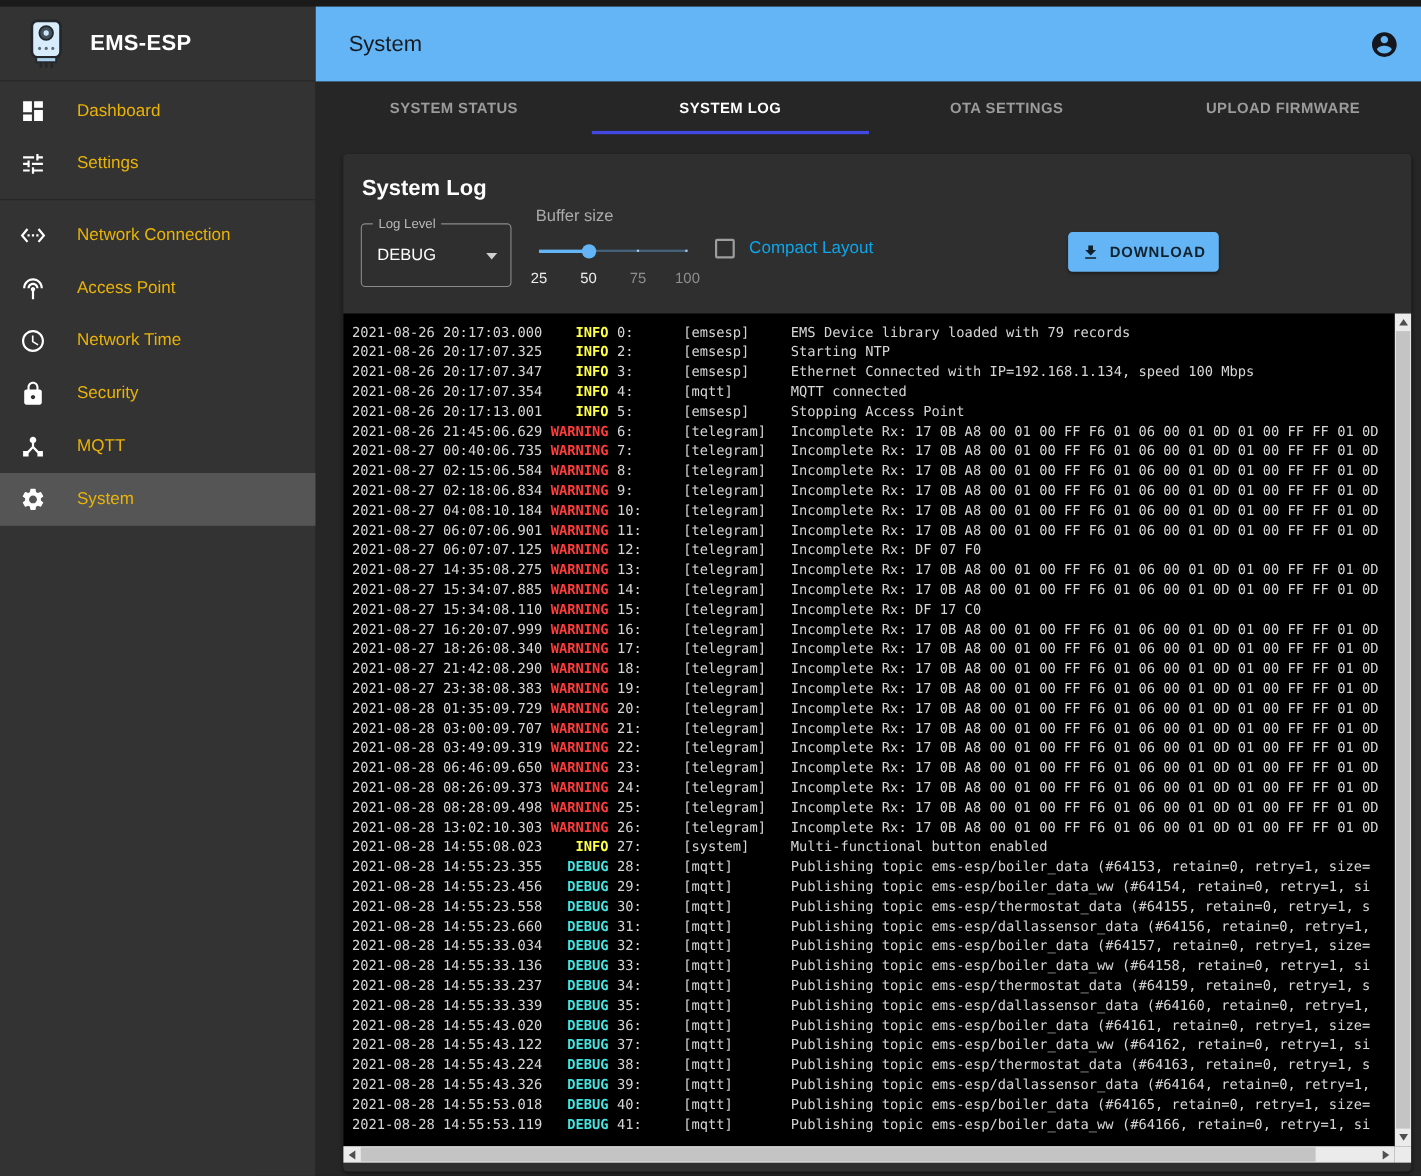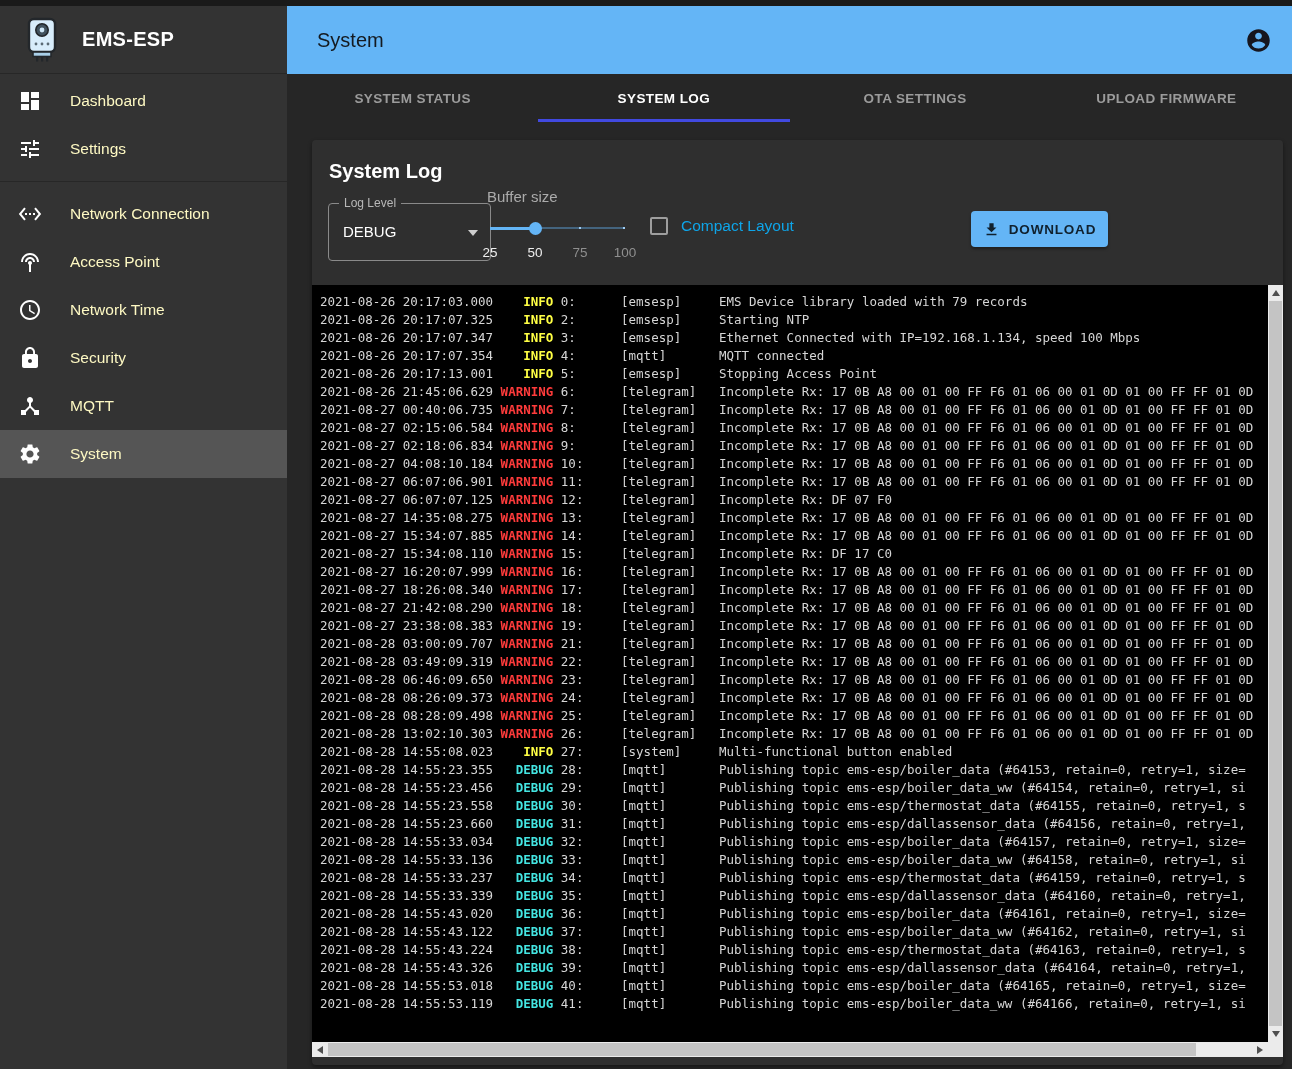--- a/index.html
+++ b/index.html
@@ -7,21 +7,21 @@
               font-family:"Liberation Sans", sans-serif; }
   .app { display:flex; width:1292px; height:1069px; flex-direction:column; }
   .topstrip { height:6px; background:#1a1a1a; flex:0 0 auto; }
   .cols { display:flex; flex:1; min-height:0; }
 
   
   .sidebar { width:287px; background:#333333; flex:0 0 auto; display:flex; flex-direction:column; }
   .sb-header { height:68px; display:flex; align-items:center; padding-left:24px; border-bottom:1px solid #272727; }
   .sb-header .logo { width:36px; height:46px; margin-right:22px; }
   .sb-title { color:#ffffff; font-size:20px; font-weight:bold; letter-spacing:.3px; }
-  .sb-item { height:48px; display:flex; align-items:center; padding-left:18px; cursor:pointer; color:#fef9c3; }
+  .sb-item { height:48px; display:flex; align-items:center; padding-left:18px; cursor:pointer; color:#eab308; }
   .sb-item.selected { background:#555555; }
   .sb-item .nav-ic { width:24px; height:24px; flex:0 0 auto; margin-right:28px; fill:#ffffff; }
   .sb-item .lbl { font-size:15.5px; }
   .sb-divider { height:1px; background:#272727; margin:8px 0; }
   .sb-top-gap { height:3px; }
 
   
   .main { flex:1; display:flex; flex-direction:column; background:#262626; min-width:0; }
   .topbar { height:68px; background:#64b5f6; display:flex; align-items:center;
             padding:0 20px 0 30px; flex:0 0 auto; }
@@ -32,21 +32,21 @@
   .tab { flex:1; display:flex; align-items:center; justify-content:center; position:relative;
          color:#9b9b9b; font-size:13.5px; font-weight:bold; letter-spacing:.4px; cursor:pointer; }
   .tab.active { color:#ffffff; }
   .tab .indicator { position:absolute; left:0; right:0; bottom:0; height:3px; background:#4149e0; }
 
   
   .panel { margin:18px 9px 0 25px; height:925px; background:#2f2f2f; border-radius:4px;
            box-shadow:0 2px 4px rgba(0,0,0,.45); position:relative; overflow:hidden; }
   .panel-title { position:absolute; left:17px; top:20px; color:#ffffff; font-size:20px; font-weight:bold; }
 
-  .select-field { position:absolute; left:16px; top:63px; width:163px; height:58px;
+  .select-field { position:absolute; left:16px; top:63px; width:137px; height:58px;
                   border:1px solid #8a8a8a; border-radius:4px; cursor:pointer; }
   .select-field .flabel { position:absolute; top:-8px; left:10px; background:#2f2f2f;
                           padding:0 5px; font-size:12px; color:#b8b8b8; }
   .select-field .fvalue { position:absolute; left:14px; top:19px; color:#ffffff; font-size:15px; }
   .select-field .caret { position:absolute; right:12px; top:26px; width:0; height:0;
                          border-left:5px solid transparent; border-right:5px solid transparent;
                          border-top:6px solid #cfcfcf; }
 
   .buffer { position:absolute; left:175px; top:48px; width:160px; }
   .buffer .blabel { font-size:15px; color:#ababab; }
@@ -249,20 +249,21 @@
               <div class="log-line"><span class="ts">2021-08-27 04:08:10.184</span><span class="lvl" style="color: rgb(255, 59, 59);"> WARNING</span><span class="num"> 10:     </span><span class="src">[telegram]   </span><span class="msg">Incomplete Rx: 17 0B A8 00 01 00 FF F6 01 06 00 01 0D 01 00 FF FF 01 0D</span></div>
               <div class="log-line"><span class="ts">2021-08-27 06:07:06.901</span><span class="lvl" style="color: rgb(255, 59, 59);"> WARNING</span><span class="num"> 11:     </span><span class="src">[telegram]   </span><span class="msg">Incomplete Rx: 17 0B A8 00 01 00 FF F6 01 06 00 01 0D 01 00 FF FF 01 0D</span></div>
               <div class="log-line"><span class="ts">2021-08-27 06:07:07.125</span><span class="lvl" style="color: rgb(255, 59, 59);"> WARNING</span><span class="num"> 12:     </span><span class="src">[telegram]   </span><span class="msg">Incomplete Rx: DF 07 F0</span></div>
               <div class="log-line"><span class="ts">2021-08-27 14:35:08.275</span><span class="lvl" style="color: rgb(255, 59, 59);"> WARNING</span><span class="num"> 13:     </span><span class="src">[telegram]   </span><span class="msg">Incomplete Rx: 17 0B A8 00 01 00 FF F6 01 06 00 01 0D 01 00 FF FF 01 0D</span></div>
               <div class="log-line"><span class="ts">2021-08-27 15:34:07.885</span><span class="lvl" style="color: rgb(255, 59, 59);"> WARNING</span><span class="num"> 14:     </span><span class="src">[telegram]   </span><span class="msg">Incomplete Rx: 17 0B A8 00 01 00 FF F6 01 06 00 01 0D 01 00 FF FF 01 0D</span></div>
               <div class="log-line"><span class="ts">2021-08-27 15:34:08.110</span><span class="lvl" style="color: rgb(255, 59, 59);"> WARNING</span><span class="num"> 15:     </span><span class="src">[telegram]   </span><span class="msg">Incomplete Rx: DF 17 C0</span></div>
               <div class="log-line"><span class="ts">2021-08-27 16:20:07.999</span><span class="lvl" style="color: rgb(255, 59, 59);"> WARNING</span><span class="num"> 16:     </span><span class="src">[telegram]   </span><span class="msg">Incomplete Rx: 17 0B A8 00 01 00 FF F6 01 06 00 01 0D 01 00 FF FF 01 0D</span></div>
               <div class="log-line"><span class="ts">2021-08-27 18:26:08.340</span><span class="lvl" style="color: rgb(255, 59, 59);"> WARNING</span><span class="num"> 17:     </span><span class="src">[telegram]   </span><span class="msg">Incomplete Rx: 17 0B A8 00 01 00 FF F6 01 06 00 01 0D 01 00 FF FF 01 0D</span></div>
               <div class="log-line"><span class="ts">2021-08-27 21:42:08.290</span><span class="lvl" style="color: rgb(255, 59, 59);"> WARNING</span><span class="num"> 18:     </span><span class="src">[telegram]   </span><span class="msg">Incomplete Rx: 17 0B A8 00 01 00 FF F6 01 06 00 01 0D 01 00 FF FF 01 0D</span></div>
               <div class="log-line"><span class="ts">2021-08-27 23:38:08.383</span><span class="lvl" style="color: rgb(255, 59, 59);"> WARNING</span><span class="num"> 19:     </span><span class="src">[telegram]   </span><span class="msg">Incomplete Rx: 17 0B A8 00 01 00 FF F6 01 06 00 01 0D 01 00 FF FF 01 0D</span></div>
+              <div class="log-line"><span class="ts">2021-08-28 01:35:09.729</span><span class="lvl" style="color: rgb(255, 59, 59);"> WARNING</span><span class="num"> 20:     </span><span class="src">[telegram]   </span><span class="msg">Incomplete Rx: 17 0B A8 00 01 00 FF F6 01 06 00 01 0D 01 00 FF FF 01 0D</span></div>
               <div class="log-line"><span class="ts">2021-08-28 03:00:09.707</span><span class="lvl" style="color: rgb(255, 59, 59);"> WARNING</span><span class="num"> 21:     </span><span class="src">[telegram]   </span><span class="msg">Incomplete Rx: 17 0B A8 00 01 00 FF F6 01 06 00 01 0D 01 00 FF FF 01 0D</span></div>
               <div class="log-line"><span class="ts">2021-08-28 03:49:09.319</span><span class="lvl" style="color: rgb(255, 59, 59);"> WARNING</span><span class="num"> 22:     </span><span class="src">[telegram]   </span><span class="msg">Incomplete Rx: 17 0B A8 00 01 00 FF F6 01 06 00 01 0D 01 00 FF FF 01 0D</span></div>
               <div class="log-line"><span class="ts">2021-08-28 06:46:09.650</span><span class="lvl" style="color: rgb(255, 59, 59);"> WARNING</span><span class="num"> 23:     </span><span class="src">[telegram]   </span><span class="msg">Incomplete Rx: 17 0B A8 00 01 00 FF F6 01 06 00 01 0D 01 00 FF FF 01 0D</span></div>
               <div class="log-line"><span class="ts">2021-08-28 08:26:09.373</span><span class="lvl" style="color: rgb(255, 59, 59);"> WARNING</span><span class="num"> 24:     </span><span class="src">[telegram]   </span><span class="msg">Incomplete Rx: 17 0B A8 00 01 00 FF F6 01 06 00 01 0D 01 00 FF FF 01 0D</span></div>
               <div class="log-line"><span class="ts">2021-08-28 08:28:09.498</span><span class="lvl" style="color: rgb(255, 59, 59);"> WARNING</span><span class="num"> 25:     </span><span class="src">[telegram]   </span><span class="msg">Incomplete Rx: 17 0B A8 00 01 00 FF F6 01 06 00 01 0D 01 00 FF FF 01 0D</span></div>
               <div class="log-line"><span class="ts">2021-08-28 13:02:10.303</span><span class="lvl" style="color: rgb(255, 59, 59);"> WARNING</span><span class="num"> 26:     </span><span class="src">[telegram]   </span><span class="msg">Incomplete Rx: 17 0B A8 00 01 00 FF F6 01 06 00 01 0D 01 00 FF FF 01 0D</span></div>
               <div class="log-line"><span class="ts">2021-08-28 14:55:08.023</span><span class="lvl" style="color: rgb(255, 255, 68);">    INFO</span><span class="num"> 27:     </span><span class="src">[system]     </span><span class="msg">Multi-functional button enabled</span></div>
               <div class="log-line"><span class="ts">2021-08-28 14:55:23.355</span><span class="lvl" style="color: rgb(68, 229, 226);">   DEBUG</span><span class="num"> 28:     </span><span class="src">[mqtt]       </span><span class="msg">Publishing topic ems-esp/boiler_data (#64153, retain=0, retry=1, size=</span></div>
               <div class="log-line"><span class="ts">2021-08-28 14:55:23.456</span><span class="lvl" style="color: rgb(68, 229, 226);">   DEBUG</span><span class="num"> 29:     </span><span class="src">[mqtt]       </span><span class="msg">Publishing topic ems-esp/boiler_data_ww (#64154, retain=0, retry=1, si</span></div>
               <div class="log-line"><span class="ts">2021-08-28 14:55:23.558</span><span class="lvl" style="color: rgb(68, 229, 226);">   DEBUG</span><span class="num"> 30:     </span><span class="src">[mqtt]       </span><span class="msg">Publishing topic ems-esp/thermostat_data (#64155, retain=0, retry=1, s</span></div>

